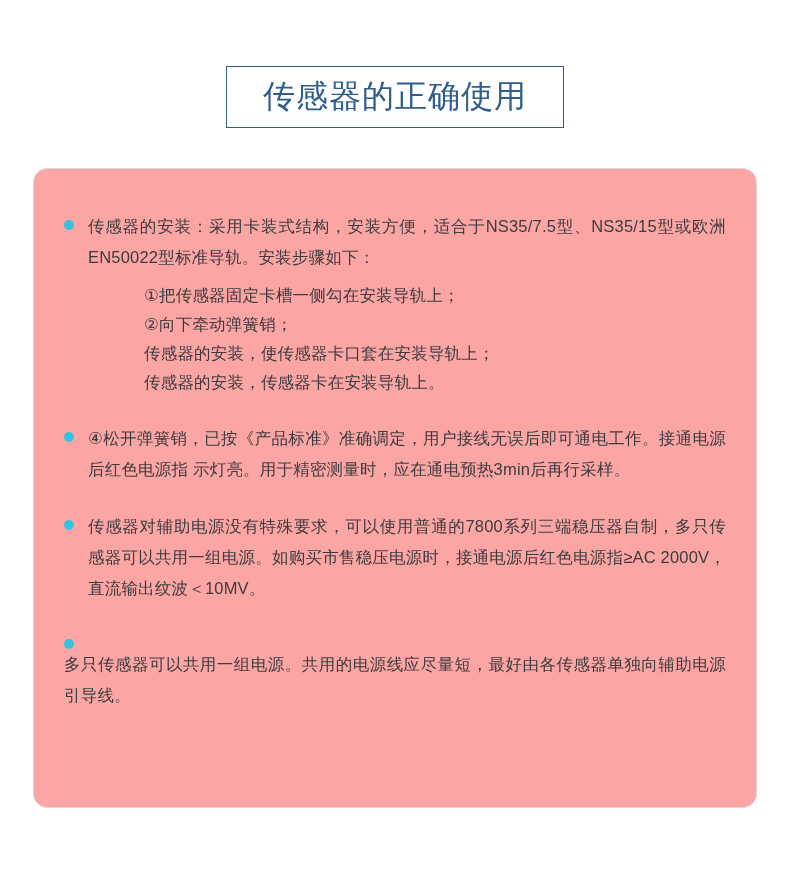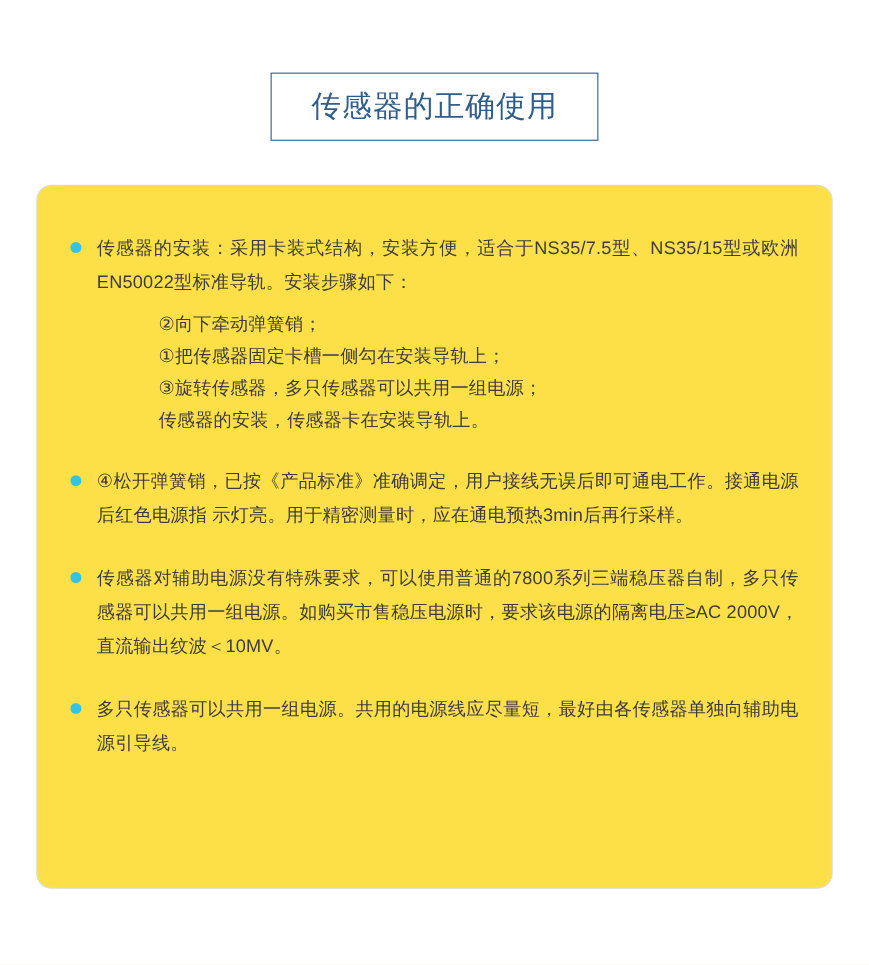--- a/index.html
+++ b/index.html
@@ -28,51 +28,51 @@
     display: flex;
     justify-content: center;
     padding-top: 66px;
   }
   .title-box {
     border: 1px solid #2f5d8c;
     padding: 14px 36px 16px 36px;
     box-sizing: border-box;
   }
   .title-text {
-    font-size: 27px;
+    font-size: 32px;
     line-height: 30px;
     color: #2f5d8c;
     letter-spacing: 1px;
     white-space: nowrap;
   }
 
   
   .card {
     position: absolute;
     left: 33px;
     top: 168px;
     width: 724px;
     height: 640px;
     box-sizing: border-box;
     border: 1px solid #d8dcdf;
     border-radius: 14px;
-    background: #fde047;
+    background: #fca5a5;
   }
 
   .list {
     padding: 42px 30px 0 30px;
     box-sizing: border-box;
   }
 
   .item {
     display: flex;
     align-items: flex-start;
     margin-bottom: 26px;
   }
-  .item:last-child { margin-bottom: 0; }
+  .item:last-child { margin-bottom: 0; flex-direction: column; }
 
   .bullet {
     flex: 0 0 auto;
     width: 10px;
     height: 10px;
     border-radius: 50%;
     background: #35c3e2;
     margin-top: 9px;
     margin-right: 14px;
   }
@@ -112,39 +112,39 @@
   </div>
 
   <div class="card">
     <div class="list">
 
       <div class="item">
         <span class="bullet"></span>
         <div class="item-body">
           <div class="para">传感器的安装：采用卡装式结构，安装方便，适合于NS35/7.5型、NS35/15型或欧洲EN50022型标准导轨。安装步骤如下：</div>
           <div class="substeps">
+            <div class="substep">①把传感器固定卡槽一侧勾在安装导轨上；</div>
             <div class="substep">②向下牵动弹簧销；</div>
-            <div class="substep">①把传感器固定卡槽一侧勾在安装导轨上；</div>
-            <div class="substep">③旋转传感器，多只传感器可以共用一组电源；</div>
+            <div class="substep">传感器的安装，使传感器卡口套在安装导轨上；</div>
             <div class="substep">传感器的安装，传感器卡在安装导轨上。</div>
           </div>
         </div>
       </div>
 
       <div class="item">
         <span class="bullet"></span>
         <div class="item-body">
           <div class="para">④松开弹簧销，已按《产品标准》准确调定，用户接线无误后即可通电工作。接通电源后红色电源指 示灯亮。用于精密测量时，应在通电预热3min后再行采样。</div>
         </div>
       </div>
 
       <div class="item">
         <span class="bullet"></span>
         <div class="item-body">
-          <div class="para">传感器对辅助电源没有特殊要求，可以使用普通的7800系列三端稳压器自制，多只传感器可以共用一组电源。如购买市售稳压电源时，要求该电源的隔离电压≥AC 2000V，直流输出纹波＜10MV。</div>
+          <div class="para">传感器对辅助电源没有特殊要求，可以使用普通的7800系列三端稳压器自制，多只传感器可以共用一组电源。如购买市售稳压电源时，接通电源后红色电源指≥AC 2000V，直流输出纹波＜10MV。</div>
         </div>
       </div>
 
       <div class="item">
         <span class="bullet"></span>
         <div class="item-body">
           <div class="para">多只传感器可以共用一组电源。共用的电源线应尽量短，最好由各传感器单独向辅助电源引导线。</div>
         </div>
       </div>
 

